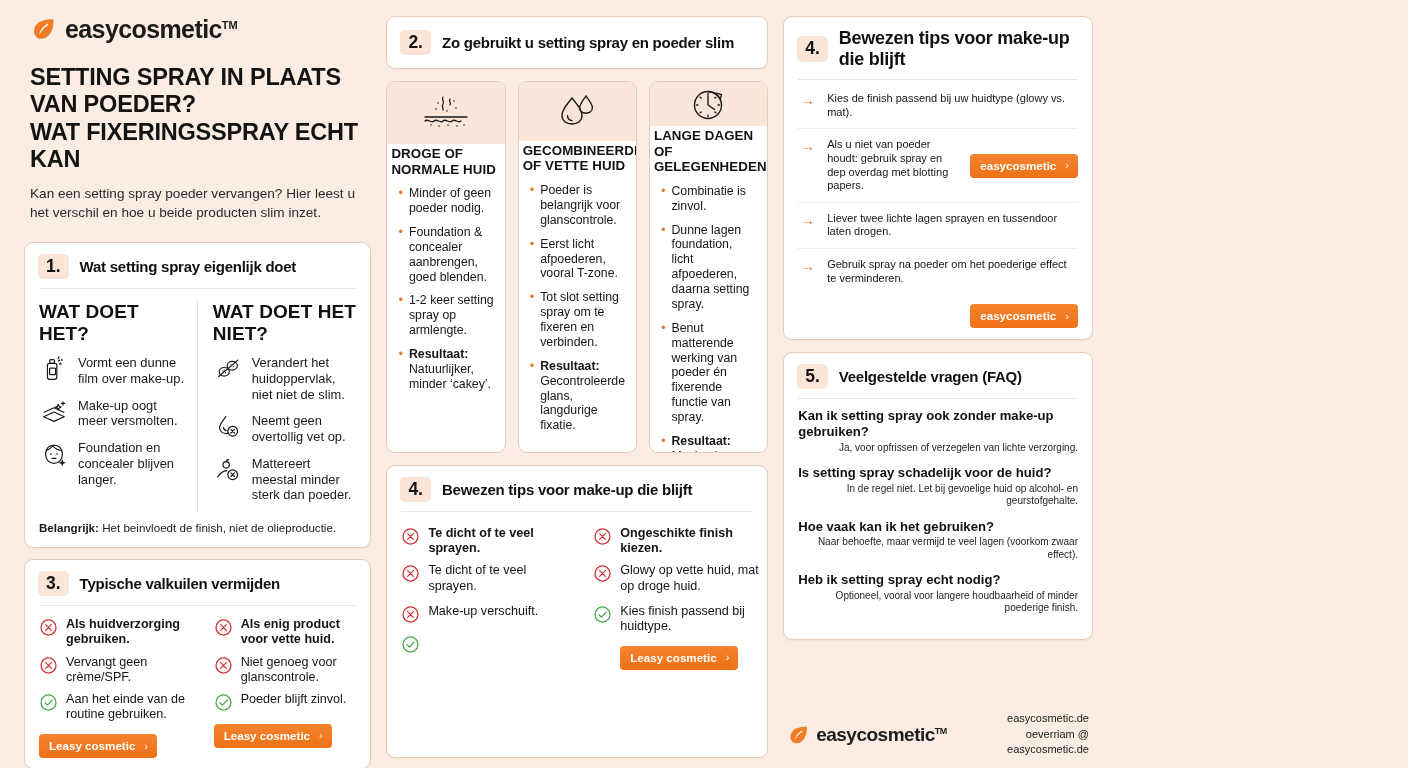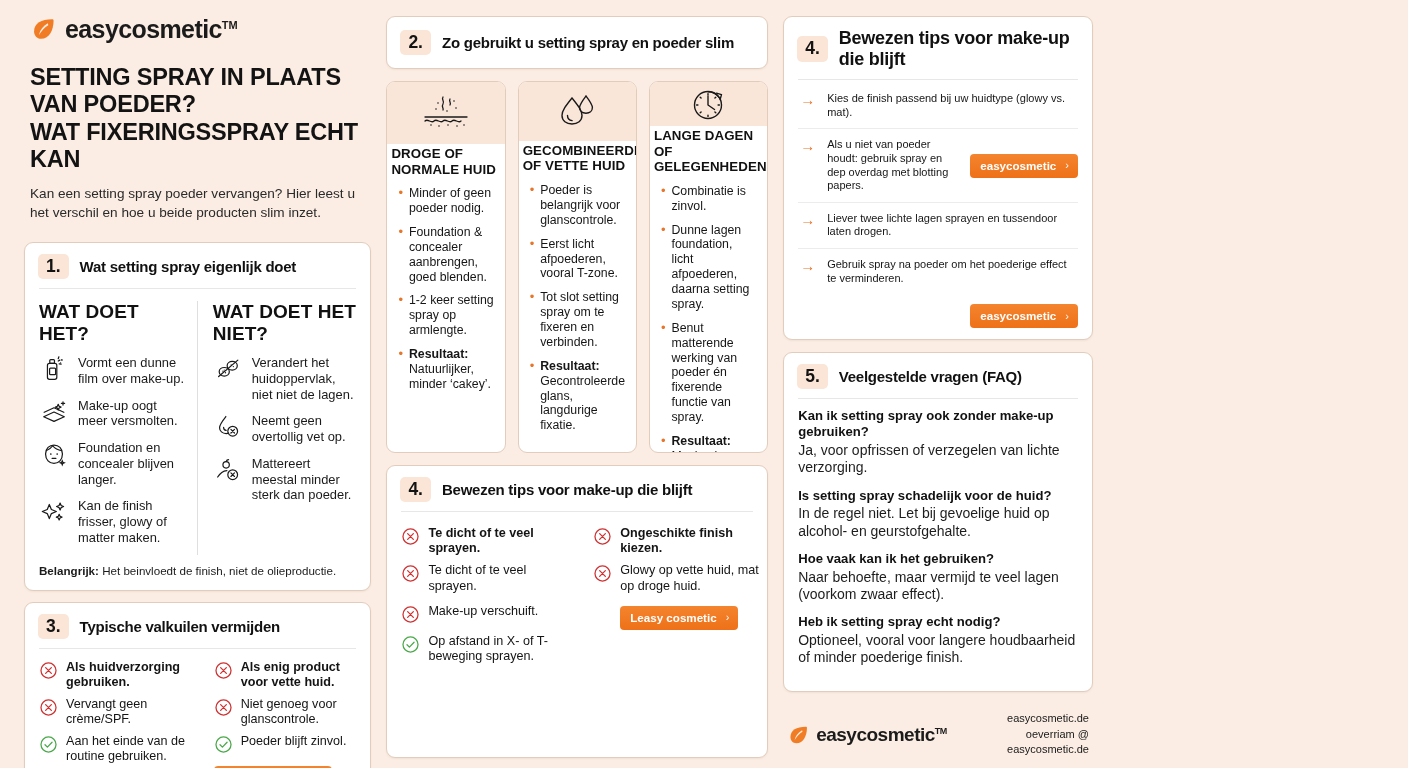--- a/index.html
+++ b/index.html
@@ -125,21 +125,21 @@
   .arow .atxt { font-size: 11px; line-height: 1.24; color: #161616; flex: 1; }
   .arow .btnwrap { flex: none; align-self: center; }
   .arow .btnwrap .btn { margin-top: 0; }
   .btn-right { display: flex; justify-content: flex-end; padding: 0 14px 11px 14px; margin-top: -4px; }
 
   
   .faq { padding: 9px 14px 12px 14px; }
   .faqitem { margin-bottom: 11px; }
   .faqitem:last-child { margin-bottom: 12px; }
   .q { font-size: 13.1px; font-weight: 700; color: #111; line-height: 1.2; margin-bottom: 2px; }
-  .a { font-size: 14px; color: #1d1d1d; line-height: 1.24; }
+  .a { font-size: 10px; color: #1d1d1d; line-height: 1.24; text-align: right; }
 
   
   .footer {
     display: flex; align-items: center; justify-content: space-between;
     padding: 10px 4px 0 4px; margin-top: auto;
   }
   .fbrand { display: flex; align-items: center; gap: 7px; }
   .fbrandtext { font-size: 19px; font-weight: 700; letter-spacing: -0.5px; color: #1b1b1b; }
   .fbrandtext sup { font-size: 9px; vertical-align: super; }
   .fcontact { text-align: right; font-size: 11px; line-height: 1.42; color: #1a1a1a; }
@@ -209,49 +209,39 @@
                 <path d="M7.6 12.5c3-1.2 5.5-3 7-5.3 2 2.6 5.2 4.6 9.8 5.1"></path>
                 <circle cx="12.6" cy="16" r=".9" fill="#1a1a1a" stroke="none"></circle>
                 <circle cx="19.4" cy="16" r=".9" fill="#1a1a1a" stroke="none"></circle>
                 <path d="M14 20.7h4" stroke-linecap="round"></path>
                 <path d="M24.8 23.3l.6 1.5 1.5.6-1.5.6-.6 1.5-.6-1.5-1.5-.6 1.5-.6z"></path>
               </svg>
             </span>
             <span class="txt">Foundation en concealer blijven langer.</span>
           </div>
 
-          <div class="irow">
-            <span class="ico">
-              <svg viewBox="0 0 32 32" fill="none" stroke="#1a1a1a" stroke-width="1.3" stroke-linejoin="round">
-                <path d="M11 8l2.2 5.3L18.5 15.5 13.2 17.7 11 23l-2.2-5.3L3.5 15.5l5.3-2.2z"></path>
-                <path d="M22.5 6.5l1.1 2.6 2.6 1.1-2.6 1.1-1.1 2.6-1.1-2.6-2.6-1.1 2.6-1.1z"></path>
-                <path d="M21.5 18.5l.9 2.1 2.1.9-2.1.9-.9 2.1-.9-2.1-2.1-.9 2.1-.9z"></path>
-              </svg>
-            </span>
-            <span class="txt">Kan de finish frisser, glowy of matter maken.</span>
-          </div>
         </div>
 
         <div class="c1col second">
           <div class="colhead">WAT DOET HET NIET?</div>
 
           <div class="irow">
             <span class="ico">
               <svg viewBox="0 0 32 32" fill="none" stroke="#1a1a1a" stroke-width="1.3">
                 <ellipse cx="12" cy="19" rx="5.4" ry="4.6"></ellipse>
                 <ellipse cx="20.5" cy="12.5" rx="5.4" ry="4.6"></ellipse>
                 <circle cx="10.6" cy="18.3" r=".7" fill="#1a1a1a" stroke="none"></circle>
                 <circle cx="13.3" cy="20" r=".7" fill="#1a1a1a" stroke="none"></circle>
                 <circle cx="12" cy="17" r=".6" fill="#1a1a1a" stroke="none"></circle>
                 <circle cx="19.4" cy="11.6" r=".7" fill="#1a1a1a" stroke="none"></circle>
                 <circle cx="21.7" cy="13.4" r=".7" fill="#1a1a1a" stroke="none"></circle>
                 <path d="M26.5 6.5L6 24" stroke-linecap="round"></path>
               </svg>
             </span>
-            <span class="txt">Verandert het huidoppervlak, niet niet de lagen.</span>
+            <span class="txt">Verandert het huidoppervlak, niet niet de slim.</span>
           </div>
 
           <div class="irow">
             <span class="ico">
               <svg viewBox="0 0 32 32" fill="none" stroke="#1a1a1a" stroke-width="1.3">
                 <path d="M14 4.5c-4 5-7 8.6-7 12.2 0 3.7 3.1 6.3 7 6.3 1.2 0 2.3-.25 3.2-.7"></path>
                 <path d="M11.3 16.5c0 1.7 1.1 2.9 2.7 3.2" stroke-linecap="round"></path>
                 <circle cx="21" cy="20.5" r="5.2"></circle>
                 <path d="M19.1 18.6l3.8 3.8M22.9 18.6l-3.8 3.8" stroke-linecap="round"></path>
               </svg>
@@ -505,37 +495,43 @@
                   <circle cx="12" cy="12" r="9.5"></circle>
                   <path d="M8.4 8.4l7.2 7.2M15.6 8.4l-7.2 7.2" stroke-linecap="round"></path>
                 </svg></span>
             <span class="ctxt">Make-up verschuift.</span>
           </div>
           <div class="crow" style="margin-top:10px">
             <span class="mark"><svg viewBox="0 0 24 24" fill="none" stroke="#4BA84B" stroke-width="1.6">
                   <circle cx="12" cy="12" r="9.5"></circle>
                   <path d="M7.6 12.3l3 3 5.9-6.2" stroke-linecap="round" stroke-linejoin="round"></path>
                 </svg></span>
-            <span class="ctxt">Op afstand in X- of T-beweging sprayen.</span>
           </div>
         </div>
         <div>
           <div class="crow">
             <span class="mark"><svg viewBox="0 0 24 24" fill="none" stroke="#CF3232" stroke-width="1.6">
                   <circle cx="12" cy="12" r="9.5"></circle>
                   <path d="M8.4 8.4l7.2 7.2M15.6 8.4l-7.2 7.2" stroke-linecap="round"></path>
                 </svg></span>
             <span class="ctxt b">Ongeschikte finish kiezen.</span>
           </div>
           <div class="crow">
             <span class="mark"><svg viewBox="0 0 24 24" fill="none" stroke="#CF3232" stroke-width="1.6">
                   <circle cx="12" cy="12" r="9.5"></circle>
                   <path d="M8.4 8.4l7.2 7.2M15.6 8.4l-7.2 7.2" stroke-linecap="round"></path>
                 </svg></span>
             <span class="ctxt">Glowy op vette huid, mat op droge huid.</span>
+          </div>
+          <div class="crow" style="margin-top:10px">
+            <span class="mark"><svg viewBox="0 0 24 24" fill="none" stroke="#4BA84B" stroke-width="1.6">
+                  <circle cx="12" cy="12" r="9.5"></circle>
+                  <path d="M7.6 12.3l3 3 5.9-6.2" stroke-linecap="round" stroke-linejoin="round"></path>
+                </svg></span>
+            <span class="ctxt">Kies finish passend bij huidtype.</span>
           </div>
           <button class="btn" style="margin-left:27px">
             <span>Leasy cosmetic</span>
               <span class="chev">›</span>
           </button>
         </div>
       </div>
     </div>
   </div>
 

